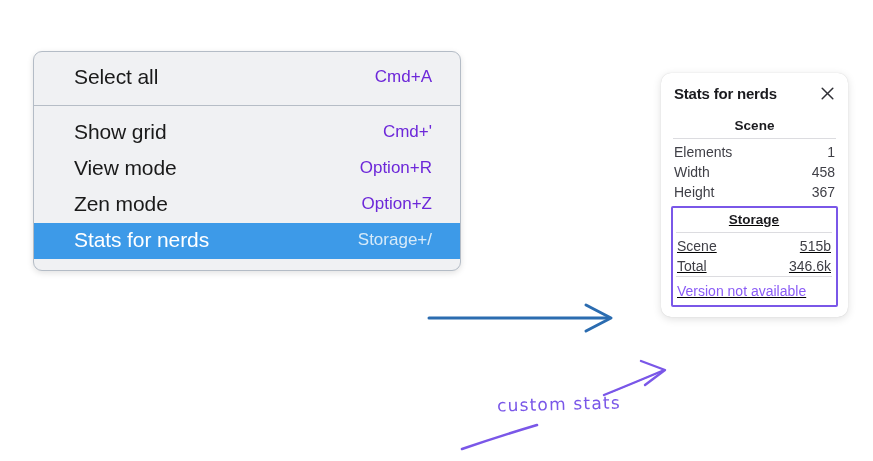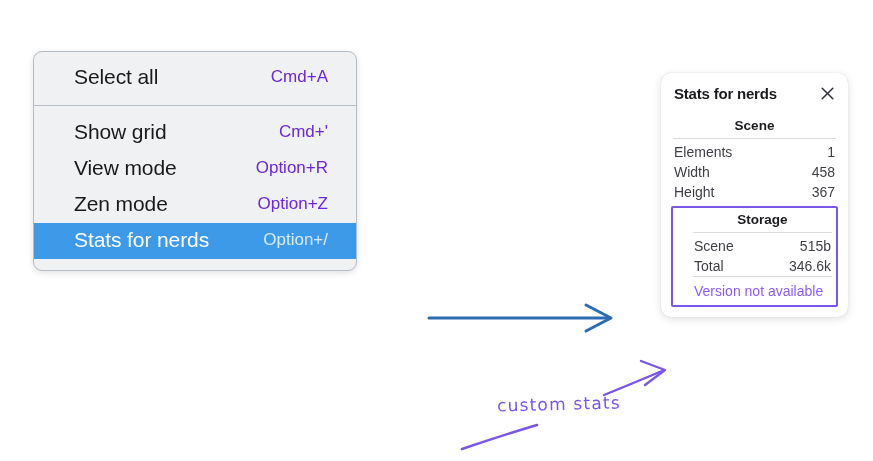--- a/index.html
+++ b/index.html
@@ -20,21 +20,21 @@
     width: 873px;
     height: 461px;
     background: #ffffff;
   }
 
   
   #context-menu {
     position: absolute;
     left: 33px;
     top: 51px;
-    width: 324px;
+    width: 428px;
     background: #f0f1f3;
     border: 1px solid #b4bcc6;
     border-radius: 9px;
     box-shadow: 0 2px 6px rgba(0,0,0,0.12);
     overflow: hidden;
     box-sizing: border-box;
   }
   .menu-group {
     padding: 7px 0 7px 0;
   }
@@ -134,21 +134,22 @@
     color: #8b5cf6;
     padding: 3px 3px 2px 3px;
     white-space: nowrap;
   }
 
   
   .sp-highlight {
     border: 2px solid #7a57e8;
     border-radius: 2px;
     margin: 4px 0 0 0;
-    padding: 2px 2px 4px 18px;
+    padding: 2px 2px 4px 1px;
+    text-decoration: underline;
   }
 
   
   #annotations {
     position: absolute;
     left: 0;
     top: 0;
     width: 873px;
     height: 461px;
     pointer-events: none;
@@ -189,21 +190,21 @@
       <div class="menu-item">
         <span class="mi-label">View mode</span>
         <span class="mi-shortcut">Option+R</span>
       </div>
       <div class="menu-item">
         <span class="mi-label">Zen mode</span>
         <span class="mi-shortcut">Option+Z</span>
       </div>
       <div class="menu-item selected">
         <span class="mi-label">Stats for nerds</span>
-        <span class="mi-shortcut">Option+/</span>
+        <span class="mi-shortcut">Storage+/</span>
       </div>
     </div>
 
   </div>
 
   <div id="stats-panel">
 
     <div class="sp-header">
       <span class="sp-title">Stats for nerds</span>
       <span class="sp-close">

